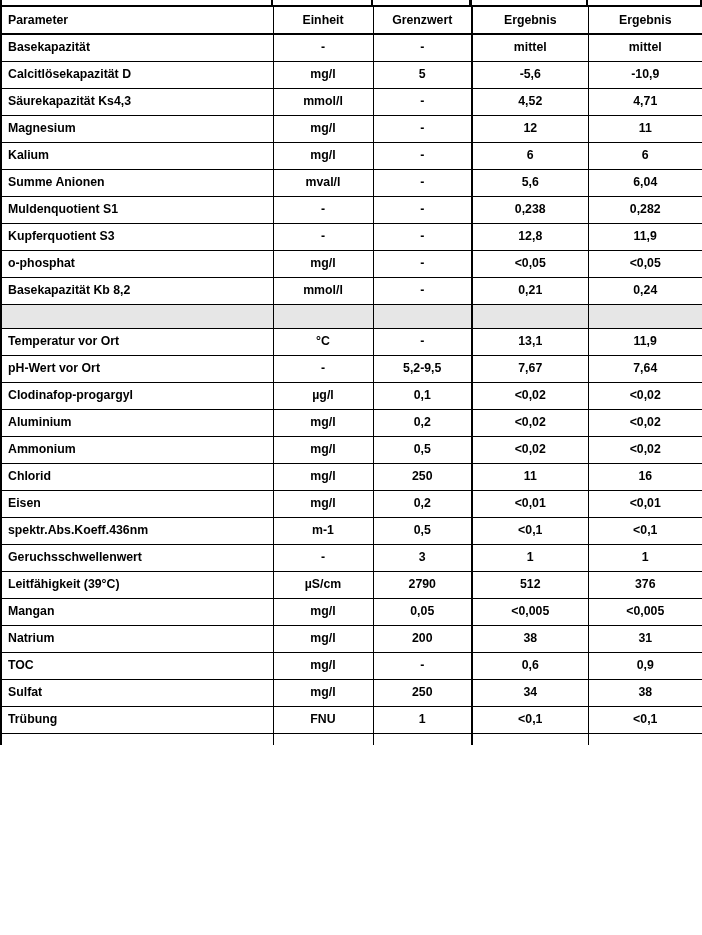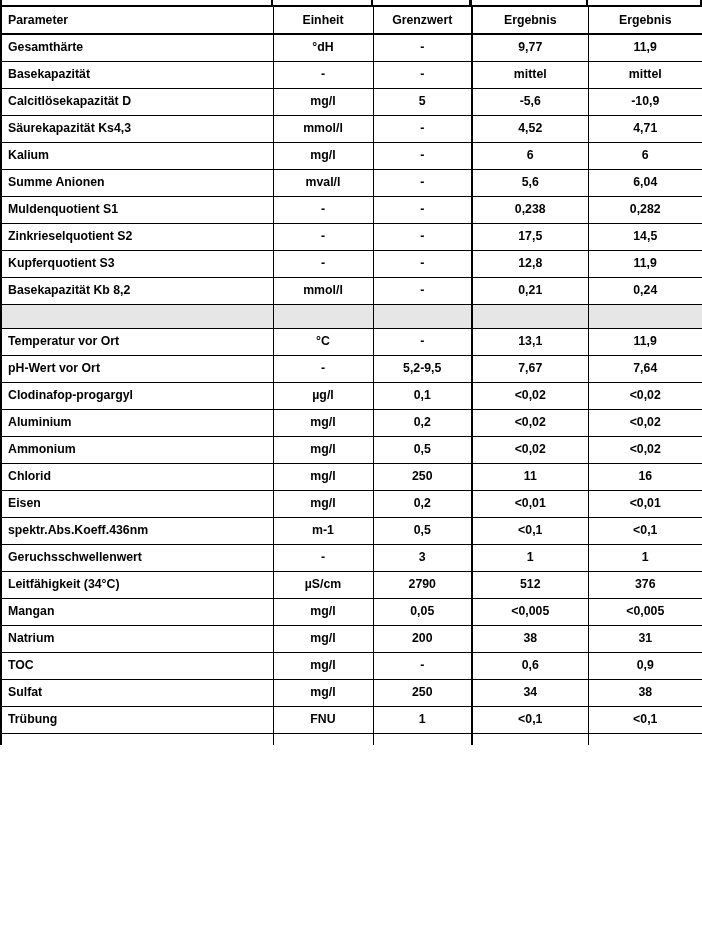--- a/index.html
+++ b/index.html
@@ -151,224 +151,224 @@
           <div class="cell-inner">Ergebnis</div>
         </th>
         <th class="h-res last-col">
           <div class="cell-inner">Ergebnis</div>
         </th>
       </tr>
     </thead>
     <tbody id="table-body">
         <tr>
           <td class="td-param first-col">
-            <div class="cell-inner">Gesamthärte</div>
-          </td>
-          <td class="td-unit">
-            <div class="cell-inner">°dH</div>
-          </td>
-          <td class="td-limit last-col">
-            <div class="cell-inner">-</div>
-          </td>
-          <td class="td-res sep-left">
-            <div class="cell-inner">9,77</div>
+            <div class="cell-inner">Basekapazität</div>
+          </td>
+          <td class="td-unit">
+            <div class="cell-inner">-</div>
+          </td>
+          <td class="td-limit last-col">
+            <div class="cell-inner">-</div>
+          </td>
+          <td class="td-res sep-left">
+            <div class="cell-inner">mittel</div>
+          </td>
+          <td class="td-res last-col">
+            <div class="cell-inner">mittel</div>
+          </td>
+        </tr>
+        <tr>
+          <td class="td-param first-col">
+            <div class="cell-inner">Calcitlösekapazität D</div>
+          </td>
+          <td class="td-unit">
+            <div class="cell-inner">mg/l</div>
+          </td>
+          <td class="td-limit last-col">
+            <div class="cell-inner">5</div>
+          </td>
+          <td class="td-res sep-left">
+            <div class="cell-inner">-5,6</div>
+          </td>
+          <td class="td-res last-col">
+            <div class="cell-inner">-10,9</div>
+          </td>
+        </tr>
+        <tr>
+          <td class="td-param first-col">
+            <div class="cell-inner">Säurekapazität Ks4,3</div>
+          </td>
+          <td class="td-unit">
+            <div class="cell-inner">mmol/l</div>
+          </td>
+          <td class="td-limit last-col">
+            <div class="cell-inner">-</div>
+          </td>
+          <td class="td-res sep-left">
+            <div class="cell-inner">4,52</div>
+          </td>
+          <td class="td-res last-col">
+            <div class="cell-inner">4,71</div>
+          </td>
+        </tr>
+        <tr>
+          <td class="td-param first-col">
+            <div class="cell-inner">Magnesium</div>
+          </td>
+          <td class="td-unit">
+            <div class="cell-inner">mg/l</div>
+          </td>
+          <td class="td-limit last-col">
+            <div class="cell-inner">-</div>
+          </td>
+          <td class="td-res sep-left">
+            <div class="cell-inner">12</div>
+          </td>
+          <td class="td-res last-col">
+            <div class="cell-inner">11</div>
+          </td>
+        </tr>
+        <tr>
+          <td class="td-param first-col">
+            <div class="cell-inner">Kalium</div>
+          </td>
+          <td class="td-unit">
+            <div class="cell-inner">mg/l</div>
+          </td>
+          <td class="td-limit last-col">
+            <div class="cell-inner">-</div>
+          </td>
+          <td class="td-res sep-left">
+            <div class="cell-inner">6</div>
+          </td>
+          <td class="td-res last-col">
+            <div class="cell-inner">6</div>
+          </td>
+        </tr>
+        <tr>
+          <td class="td-param first-col">
+            <div class="cell-inner">Summe Anionen</div>
+          </td>
+          <td class="td-unit">
+            <div class="cell-inner">mval/l</div>
+          </td>
+          <td class="td-limit last-col">
+            <div class="cell-inner">-</div>
+          </td>
+          <td class="td-res sep-left">
+            <div class="cell-inner">5,6</div>
+          </td>
+          <td class="td-res last-col">
+            <div class="cell-inner">6,04</div>
+          </td>
+        </tr>
+        <tr>
+          <td class="td-param first-col">
+            <div class="cell-inner">Muldenquotient S1</div>
+          </td>
+          <td class="td-unit">
+            <div class="cell-inner">-</div>
+          </td>
+          <td class="td-limit last-col">
+            <div class="cell-inner">-</div>
+          </td>
+          <td class="td-res sep-left">
+            <div class="cell-inner">0,238</div>
+          </td>
+          <td class="td-res last-col">
+            <div class="cell-inner">0,282</div>
+          </td>
+        </tr>
+        <tr>
+          <td class="td-param first-col">
+            <div class="cell-inner">Kupferquotient S3</div>
+          </td>
+          <td class="td-unit">
+            <div class="cell-inner">-</div>
+          </td>
+          <td class="td-limit last-col">
+            <div class="cell-inner">-</div>
+          </td>
+          <td class="td-res sep-left">
+            <div class="cell-inner">12,8</div>
           </td>
           <td class="td-res last-col">
             <div class="cell-inner">11,9</div>
           </td>
         </tr>
         <tr>
           <td class="td-param first-col">
-            <div class="cell-inner">Basekapazität</div>
-          </td>
-          <td class="td-unit">
-            <div class="cell-inner">-</div>
-          </td>
-          <td class="td-limit last-col">
-            <div class="cell-inner">-</div>
-          </td>
-          <td class="td-res sep-left">
-            <div class="cell-inner">mittel</div>
-          </td>
-          <td class="td-res last-col">
-            <div class="cell-inner">mittel</div>
-          </td>
-        </tr>
-        <tr>
-          <td class="td-param first-col">
-            <div class="cell-inner">Calcitlösekapazität D</div>
-          </td>
-          <td class="td-unit">
-            <div class="cell-inner">mg/l</div>
-          </td>
-          <td class="td-limit last-col">
-            <div class="cell-inner">5</div>
-          </td>
-          <td class="td-res sep-left">
-            <div class="cell-inner">-5,6</div>
-          </td>
-          <td class="td-res last-col">
-            <div class="cell-inner">-10,9</div>
-          </td>
-        </tr>
-        <tr>
-          <td class="td-param first-col">
-            <div class="cell-inner">Säurekapazität Ks4,3</div>
+            <div class="cell-inner">o-phosphat</div>
+          </td>
+          <td class="td-unit">
+            <div class="cell-inner">mg/l</div>
+          </td>
+          <td class="td-limit last-col">
+            <div class="cell-inner">-</div>
+          </td>
+          <td class="td-res sep-left">
+            <div class="cell-inner">&lt;0,05</div>
+          </td>
+          <td class="td-res last-col">
+            <div class="cell-inner">&lt;0,05</div>
+          </td>
+        </tr>
+        <tr>
+          <td class="td-param first-col">
+            <div class="cell-inner">Basekapazität Kb 8,2</div>
           </td>
           <td class="td-unit">
             <div class="cell-inner">mmol/l</div>
           </td>
           <td class="td-limit last-col">
             <div class="cell-inner">-</div>
           </td>
           <td class="td-res sep-left">
-            <div class="cell-inner">4,52</div>
-          </td>
-          <td class="td-res last-col">
-            <div class="cell-inner">4,71</div>
-          </td>
-        </tr>
-        <tr>
-          <td class="td-param first-col">
-            <div class="cell-inner">Kalium</div>
-          </td>
-          <td class="td-unit">
-            <div class="cell-inner">mg/l</div>
-          </td>
-          <td class="td-limit last-col">
-            <div class="cell-inner">-</div>
-          </td>
-          <td class="td-res sep-left">
-            <div class="cell-inner">6</div>
-          </td>
-          <td class="td-res last-col">
-            <div class="cell-inner">6</div>
-          </td>
-        </tr>
-        <tr>
-          <td class="td-param first-col">
-            <div class="cell-inner">Summe Anionen</div>
-          </td>
-          <td class="td-unit">
-            <div class="cell-inner">mval/l</div>
-          </td>
-          <td class="td-limit last-col">
-            <div class="cell-inner">-</div>
-          </td>
-          <td class="td-res sep-left">
-            <div class="cell-inner">5,6</div>
-          </td>
-          <td class="td-res last-col">
-            <div class="cell-inner">6,04</div>
-          </td>
-        </tr>
-        <tr>
-          <td class="td-param first-col">
-            <div class="cell-inner">Muldenquotient S1</div>
-          </td>
-          <td class="td-unit">
-            <div class="cell-inner">-</div>
-          </td>
-          <td class="td-limit last-col">
-            <div class="cell-inner">-</div>
-          </td>
-          <td class="td-res sep-left">
-            <div class="cell-inner">0,238</div>
-          </td>
-          <td class="td-res last-col">
-            <div class="cell-inner">0,282</div>
-          </td>
-        </tr>
-        <tr>
-          <td class="td-param first-col">
-            <div class="cell-inner">Zinkrieselquotient S2</div>
-          </td>
-          <td class="td-unit">
-            <div class="cell-inner">-</div>
-          </td>
-          <td class="td-limit last-col">
-            <div class="cell-inner">-</div>
-          </td>
-          <td class="td-res sep-left">
-            <div class="cell-inner">17,5</div>
-          </td>
-          <td class="td-res last-col">
-            <div class="cell-inner">14,5</div>
-          </td>
-        </tr>
-        <tr>
-          <td class="td-param first-col">
-            <div class="cell-inner">Kupferquotient S3</div>
-          </td>
-          <td class="td-unit">
-            <div class="cell-inner">-</div>
-          </td>
-          <td class="td-limit last-col">
-            <div class="cell-inner">-</div>
-          </td>
-          <td class="td-res sep-left">
-            <div class="cell-inner">12,8</div>
+            <div class="cell-inner">0,21</div>
+          </td>
+          <td class="td-res last-col">
+            <div class="cell-inner">0,24</div>
+          </td>
+        </tr>
+        <tr class="blank-row">
+          <td class="td-param first-col">
+            <div class="cell-inner"></div>
+          </td>
+          <td class="td-unit">
+            <div class="cell-inner"></div>
+          </td>
+          <td class="td-limit last-col">
+            <div class="cell-inner"></div>
+          </td>
+          <td class="td-res sep-left">
+            <div class="cell-inner"></div>
+          </td>
+          <td class="td-res last-col">
+            <div class="cell-inner"></div>
+          </td>
+        </tr>
+        <tr>
+          <td class="td-param first-col">
+            <div class="cell-inner">Temperatur vor Ort</div>
+          </td>
+          <td class="td-unit">
+            <div class="cell-inner">°C</div>
+          </td>
+          <td class="td-limit last-col">
+            <div class="cell-inner">-</div>
+          </td>
+          <td class="td-res sep-left">
+            <div class="cell-inner">13,1</div>
           </td>
           <td class="td-res last-col">
             <div class="cell-inner">11,9</div>
           </td>
         </tr>
         <tr>
           <td class="td-param first-col">
-            <div class="cell-inner">Basekapazität Kb 8,2</div>
-          </td>
-          <td class="td-unit">
-            <div class="cell-inner">mmol/l</div>
-          </td>
-          <td class="td-limit last-col">
-            <div class="cell-inner">-</div>
-          </td>
-          <td class="td-res sep-left">
-            <div class="cell-inner">0,21</div>
-          </td>
-          <td class="td-res last-col">
-            <div class="cell-inner">0,24</div>
-          </td>
-        </tr>
-        <tr class="blank-row">
-          <td class="td-param first-col">
-            <div class="cell-inner"></div>
-          </td>
-          <td class="td-unit">
-            <div class="cell-inner"></div>
-          </td>
-          <td class="td-limit last-col">
-            <div class="cell-inner"></div>
-          </td>
-          <td class="td-res sep-left">
-            <div class="cell-inner"></div>
-          </td>
-          <td class="td-res last-col">
-            <div class="cell-inner"></div>
-          </td>
-        </tr>
-        <tr>
-          <td class="td-param first-col">
-            <div class="cell-inner">Temperatur vor Ort</div>
-          </td>
-          <td class="td-unit">
-            <div class="cell-inner">°C</div>
-          </td>
-          <td class="td-limit last-col">
-            <div class="cell-inner">-</div>
-          </td>
-          <td class="td-res sep-left">
-            <div class="cell-inner">13,1</div>
-          </td>
-          <td class="td-res last-col">
-            <div class="cell-inner">11,9</div>
-          </td>
-        </tr>
-        <tr>
-          <td class="td-param first-col">
             <div class="cell-inner">pH-Wert vor Ort</div>
           </td>
           <td class="td-unit">
             <div class="cell-inner">-</div>
           </td>
           <td class="td-limit last-col">
             <div class="cell-inner">5,2-9,5</div>
           </td>
           <td class="td-res sep-left">
             <div class="cell-inner">7,67</div>
@@ -491,21 +491,21 @@
           </td>
           <td class="td-res sep-left">
             <div class="cell-inner">1</div>
           </td>
           <td class="td-res last-col">
             <div class="cell-inner">1</div>
           </td>
         </tr>
         <tr>
           <td class="td-param first-col">
-            <div class="cell-inner">Leitfähigkeit (34°C)</div>
+            <div class="cell-inner">Leitfähigkeit (39°C)</div>
           </td>
           <td class="td-unit">
             <div class="cell-inner">µS/cm</div>
           </td>
           <td class="td-limit last-col">
             <div class="cell-inner">2790</div>
           </td>
           <td class="td-res sep-left">
             <div class="cell-inner">512</div>
           </td>

